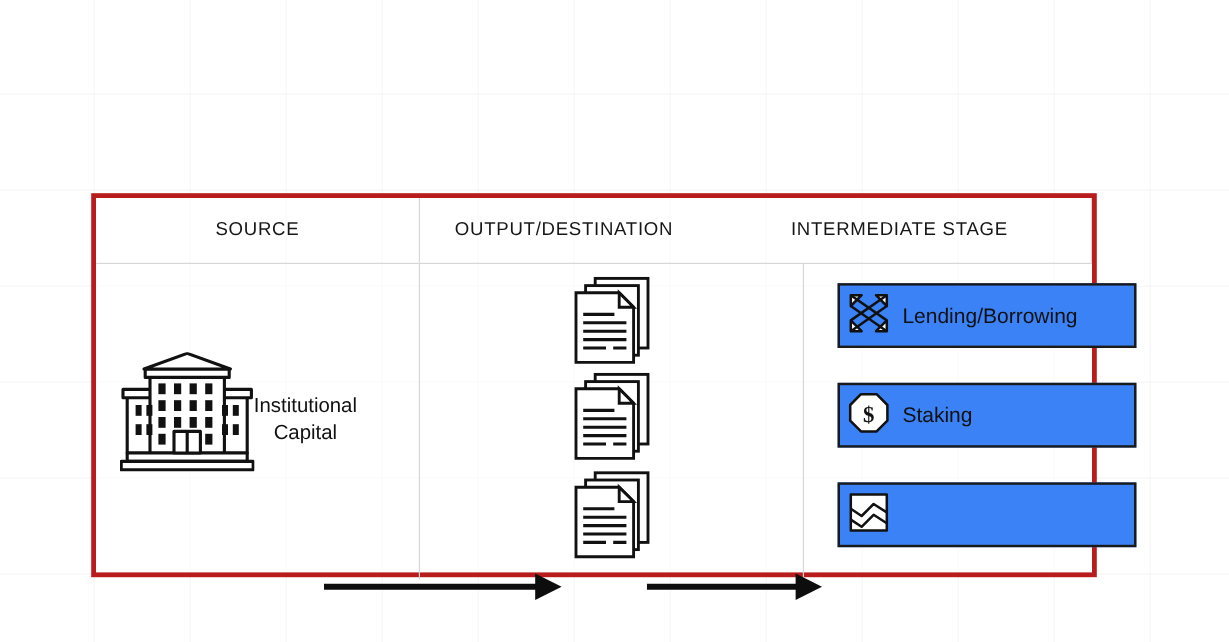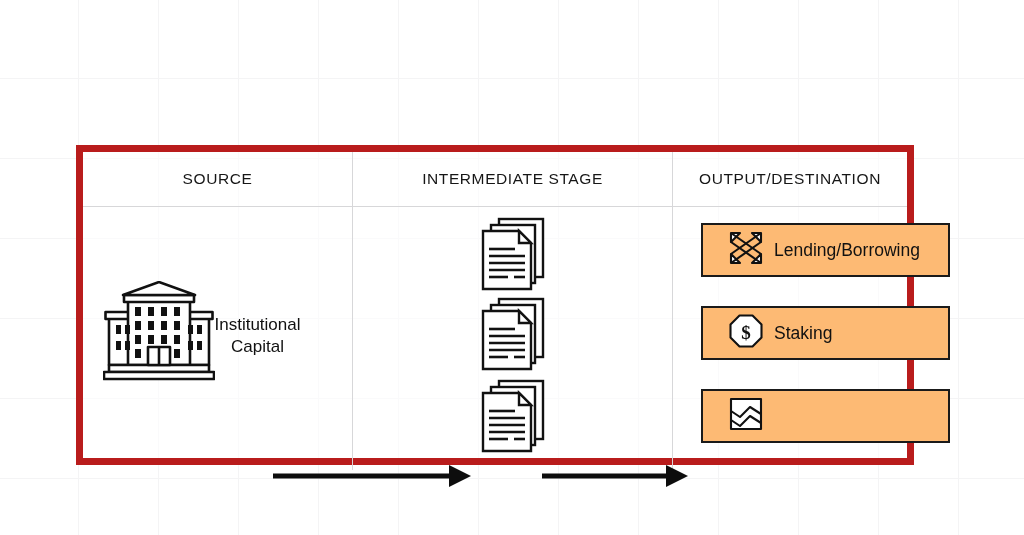--- a/index.html
+++ b/index.html
@@ -22,24 +22,24 @@
     height: 535px;
     background-image:
       linear-gradient(to right, #f4f4f5 1px, transparent 1px),
       linear-gradient(to bottom, #f4f4f5 1px, transparent 1px);
     background-size: 80px 80px;
     background-position: -2px -2px;
   }
   #diagram {
     position: absolute;
     left: 76px;
-    top: 145px;
+    top: 161px;
     width: 838px;
     height: 320px;
-    border: 7px solid #b91c1c;
+    border: 4px solid #b91c1c;
     background: rgba(255,255,255,0.55);
     box-sizing: border-box;
   }
   .header-row {
     display: flex;
     height: 55px;
     border-bottom: 1px solid #d7d7d9;
     box-sizing: border-box;
   }
   .header-cell {
@@ -95,25 +95,25 @@
   .doc-2 { top: 88px; }
   .doc-3 { top: 170px; }
 
   
   .out-box {
     position: absolute;
     left: 28px;
     width: 249px;
     height: 54px;
     border: 2px solid #1a1a1a;
-    background: #fdba74;
+    background: #3b82f6;
     box-sizing: border-box;
     display: flex;
     align-items: center;
-    padding-left: 25px;
+    padding-left: 6px;
   }
   .ob-1 { top: 16px; }
   .ob-2 { top: 99px; }
   .ob-3 { top: 182px; }
   .out-label {
     margin-left: 10px;
     font-size: 17.5px;
     color: #111111;
     white-space: nowrap;
   }
@@ -125,22 +125,22 @@
 </style>
 </head>
 <body>
 
 <div id="bg-grid"></div>
 
 <div id="diagram">
 
   <div class="header-row">
     <div class="header-cell hc-source">SOURCE</div>
+    <div class="header-cell hc-out">OUTPUT/DESTINATION</div>
     <div class="header-cell hc-mid">INTERMEDIATE STAGE</div>
-    <div class="header-cell hc-out">OUTPUT/DESTINATION</div>
   </div>
 
   <div class="body-row">
 
     <div class="body-cell bc-source">
       <div class="source-node">
         <span>
           <svg width="112" height="100" viewBox="0 0 112 100" fill="none" stroke="#111111" stroke-width="2.6" stroke-linejoin="round">
 
             <rect x="6" y="36" width="26" height="48" fill="#ffffff"></rect>

